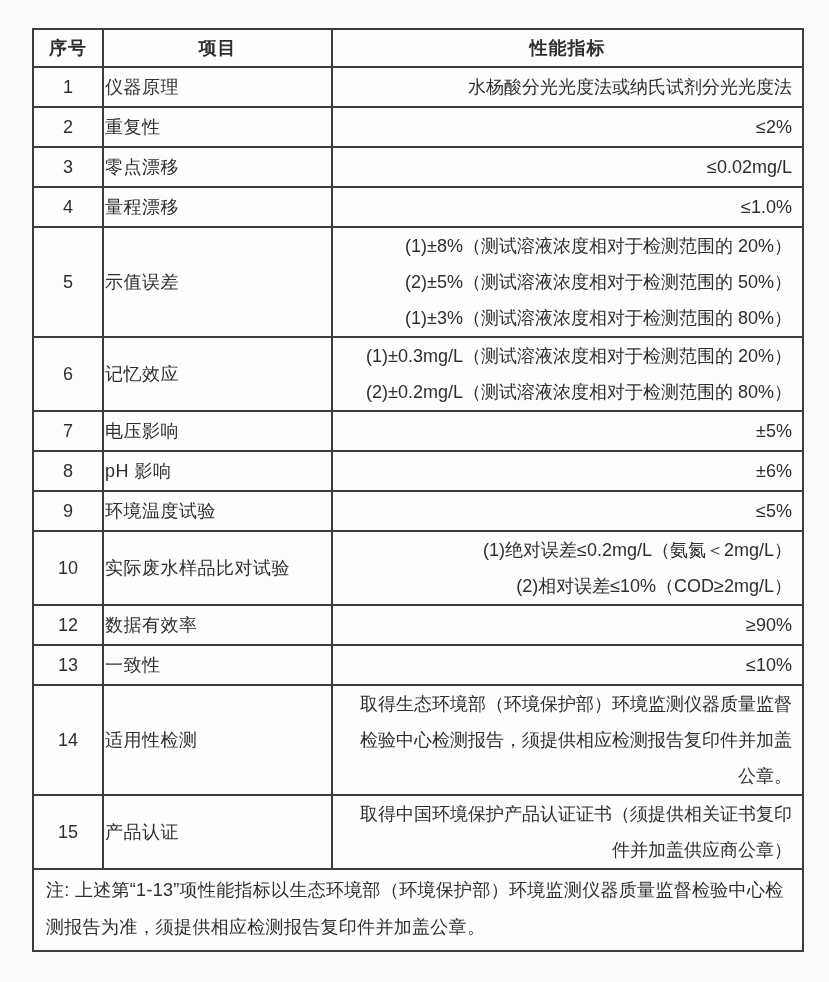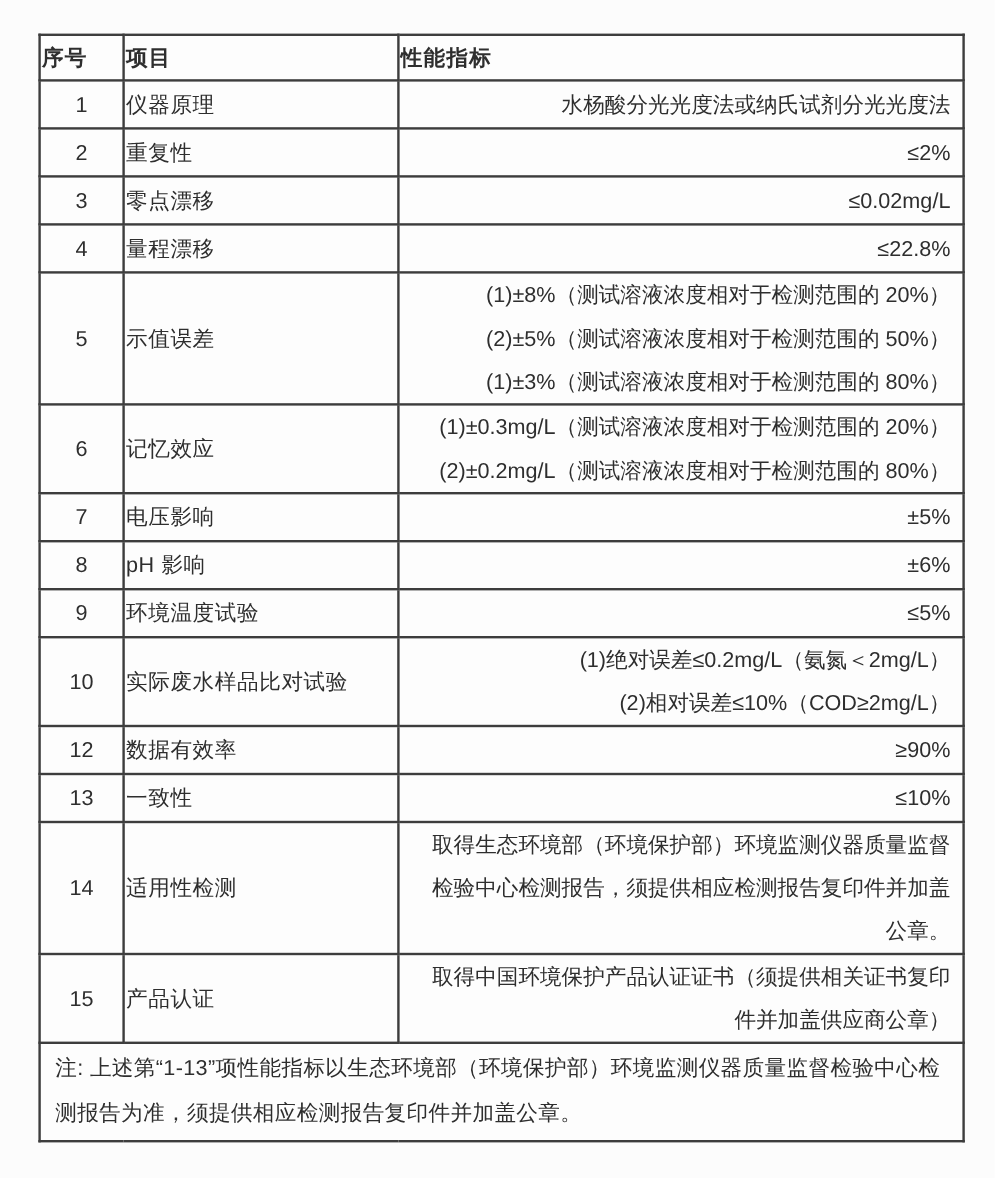--- a/index.html
+++ b/index.html
@@ -28,21 +28,21 @@
   .spec-table th,
   .spec-table td {
     border: 2px solid #3d3d3d;
     font-size: 18px;
     vertical-align: middle;
     background: transparent;
   }
   .spec-table th {
     height: 34px;
     font-weight: bold;
-    text-align: left;
+    text-align: center;
     letter-spacing: 1px;
   }
   col.c-no   { width: 70px;  }
   col.c-item { width: 229px; }
   col.c-spec { width: 471px; }
   td.col-no {
     text-align: center;
     line-height: 36px;
   }
   td.col-item {
@@ -100,21 +100,21 @@
           <td class="col-no">3</td>
           <td class="col-item">零点漂移</td>
           <td class="col-spec">
             <div class="spec-line">≤0.02mg/L</div>
           </td>
         </tr>
         <tr>
           <td class="col-no">4</td>
           <td class="col-item">量程漂移</td>
           <td class="col-spec">
-            <div class="spec-line">≤22.8%</div>
+            <div class="spec-line">≤1.0%</div>
           </td>
         </tr>
         <tr>
           <td class="col-no">5</td>
           <td class="col-item">示值误差</td>
           <td class="col-spec">
             <div class="spec-line">(1)±8%（测试溶液浓度相对于检测范围的 20%）</div>
             <div class="spec-line">(2)±5%（测试溶液浓度相对于检测范围的 50%）</div>
             <div class="spec-line">(1)±3%（测试溶液浓度相对于检测范围的 80%）</div>
           </td>

